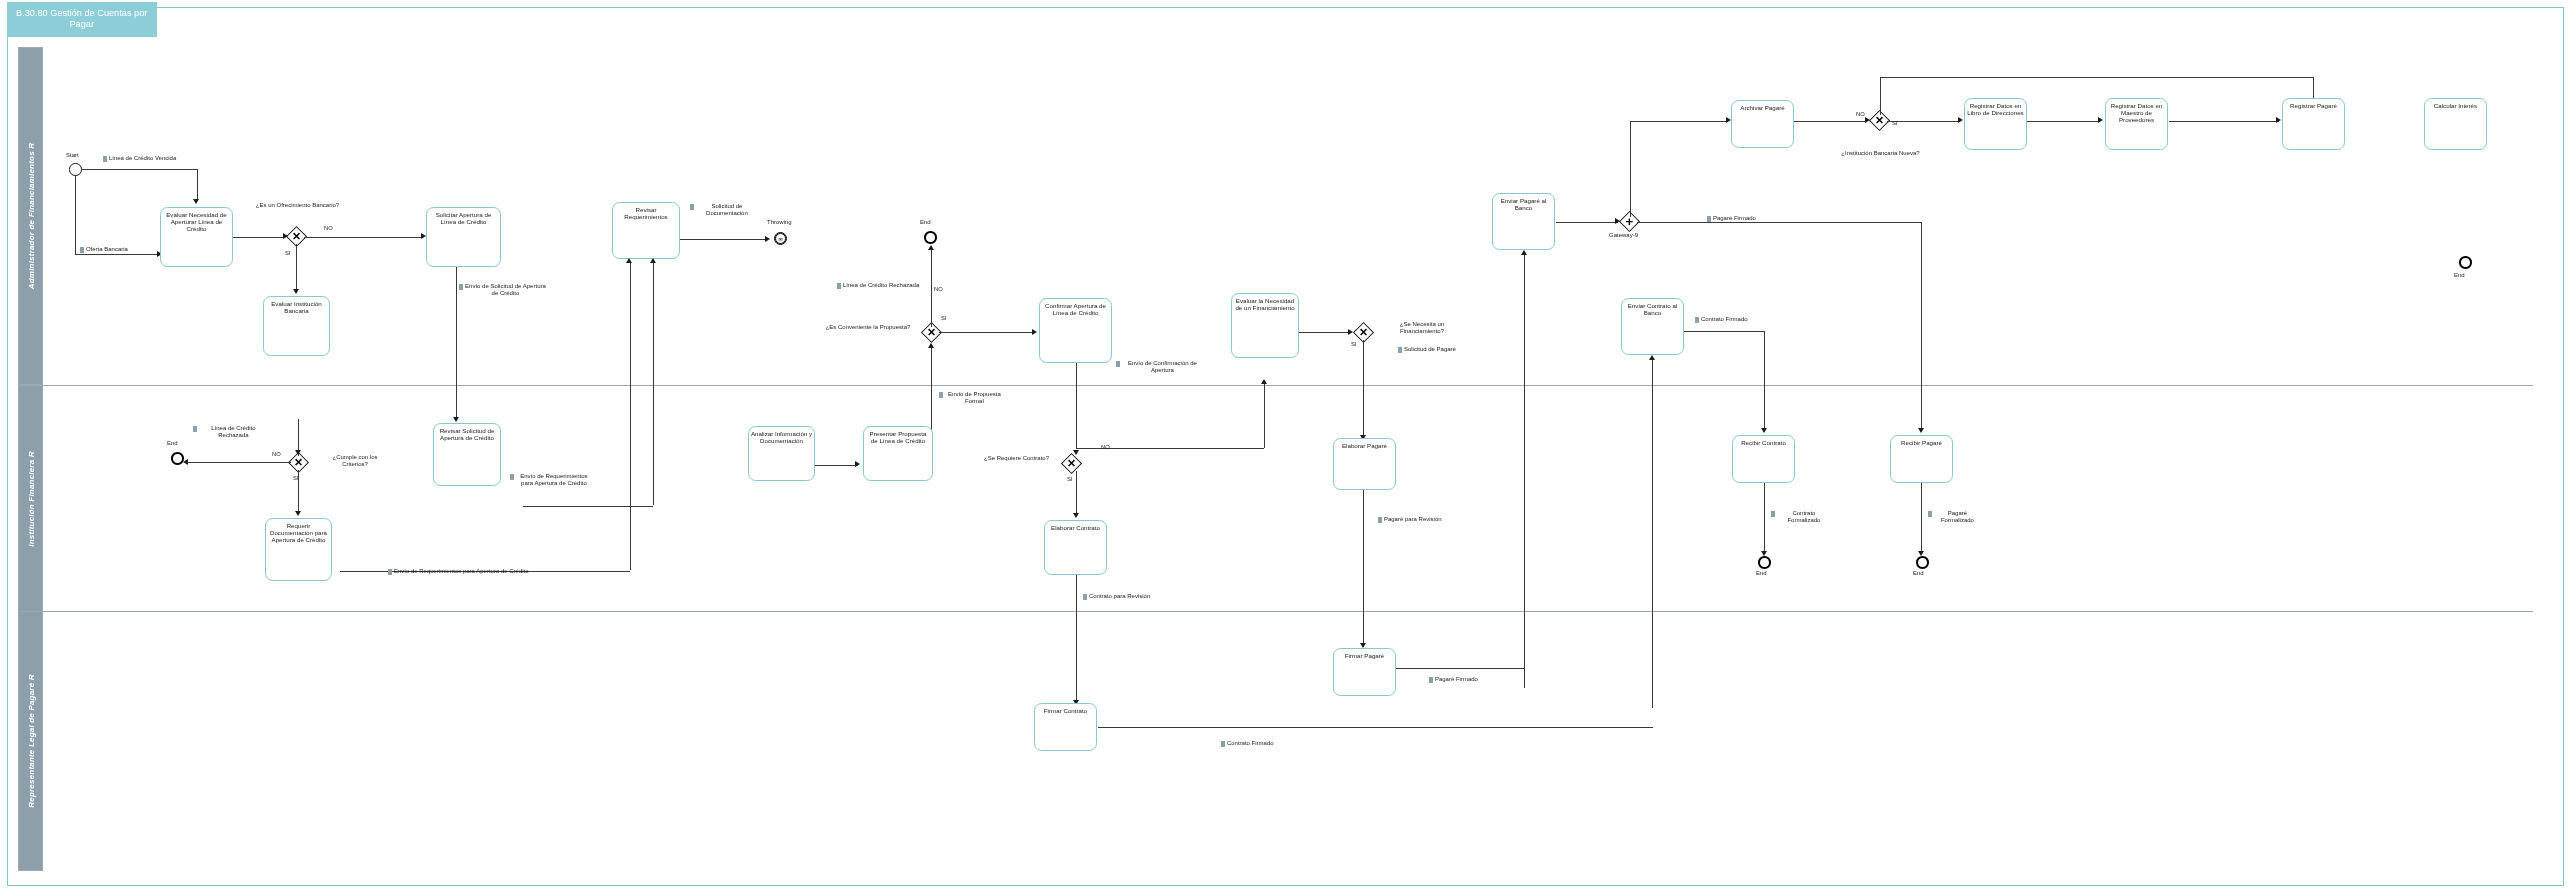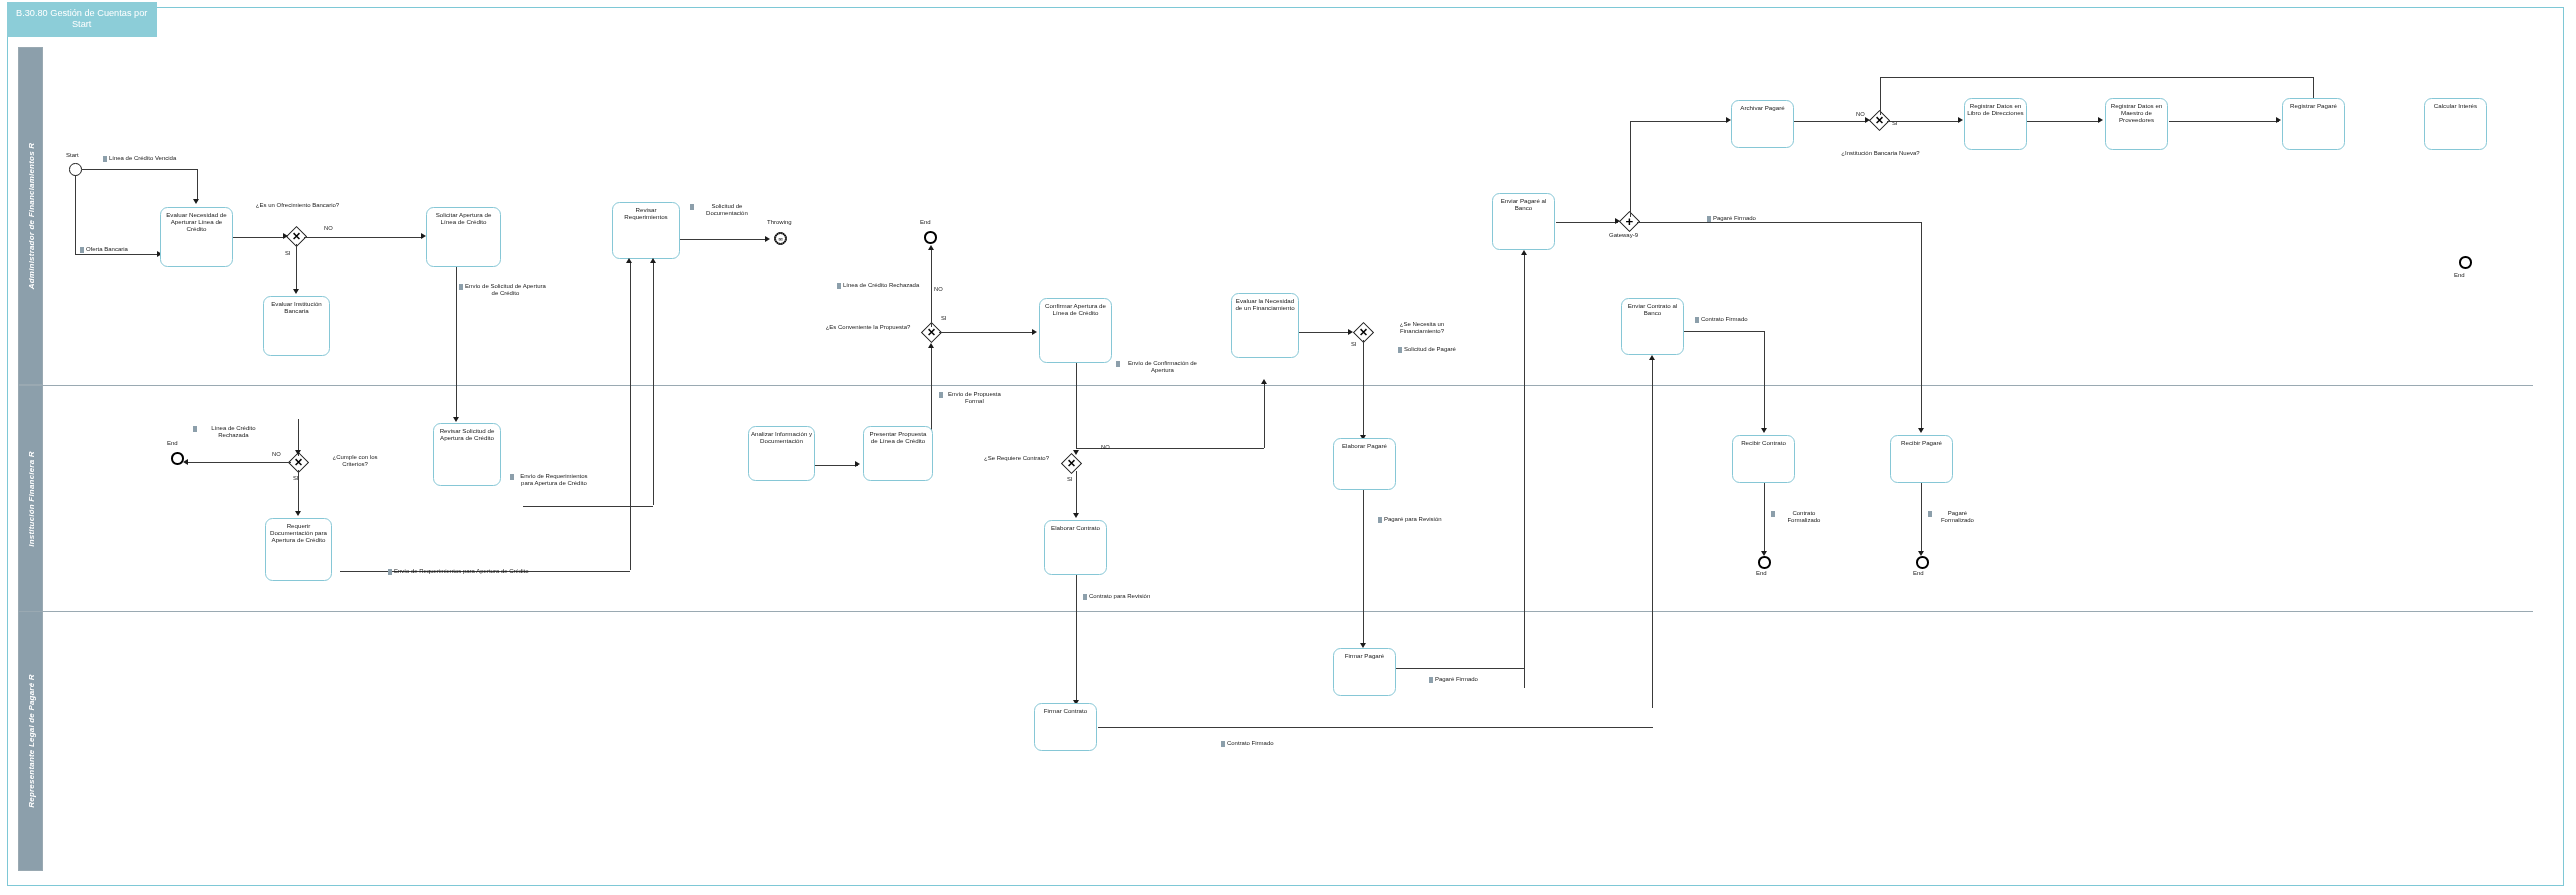--- a/index.html
+++ b/index.html
@@ -59,21 +59,21 @@
   .ar-r{border-top:3.3px solid transparent;border-bottom:3.3px solid transparent;border-left:5px solid #1b1b1b;}
   .ar-l{border-top:3.3px solid transparent;border-bottom:3.3px solid transparent;border-right:5px solid #1b1b1b;}
 </style>
 </head>
 <body>
 
 <div id="canvas">
 
   <div class="pool-frame"></div>
 
-  <div class="title-tab">B.30.80 Gestión de Cuentas por Start</div>
+  <div class="title-tab">B.30.80 Gestión de Cuentas por Pagar</div>
 
   <div class="lane-header" style="left:18.3px;top:47px;width:25px;height:338px;">
     <span class="lbl">Administrador de Financiamientos R</span>
   </div>
   <div class="lane-header" style="left:18.3px;top:385px;width:25px;height:227px;">
     <span class="lbl">Institución Financiera R</span>
   </div>
   <div class="lane-header" style="left:18.3px;top:611px;width:25px;height:260px;">
     <span class="lbl">Representante Legal de Pagaré R</span>
   </div>

